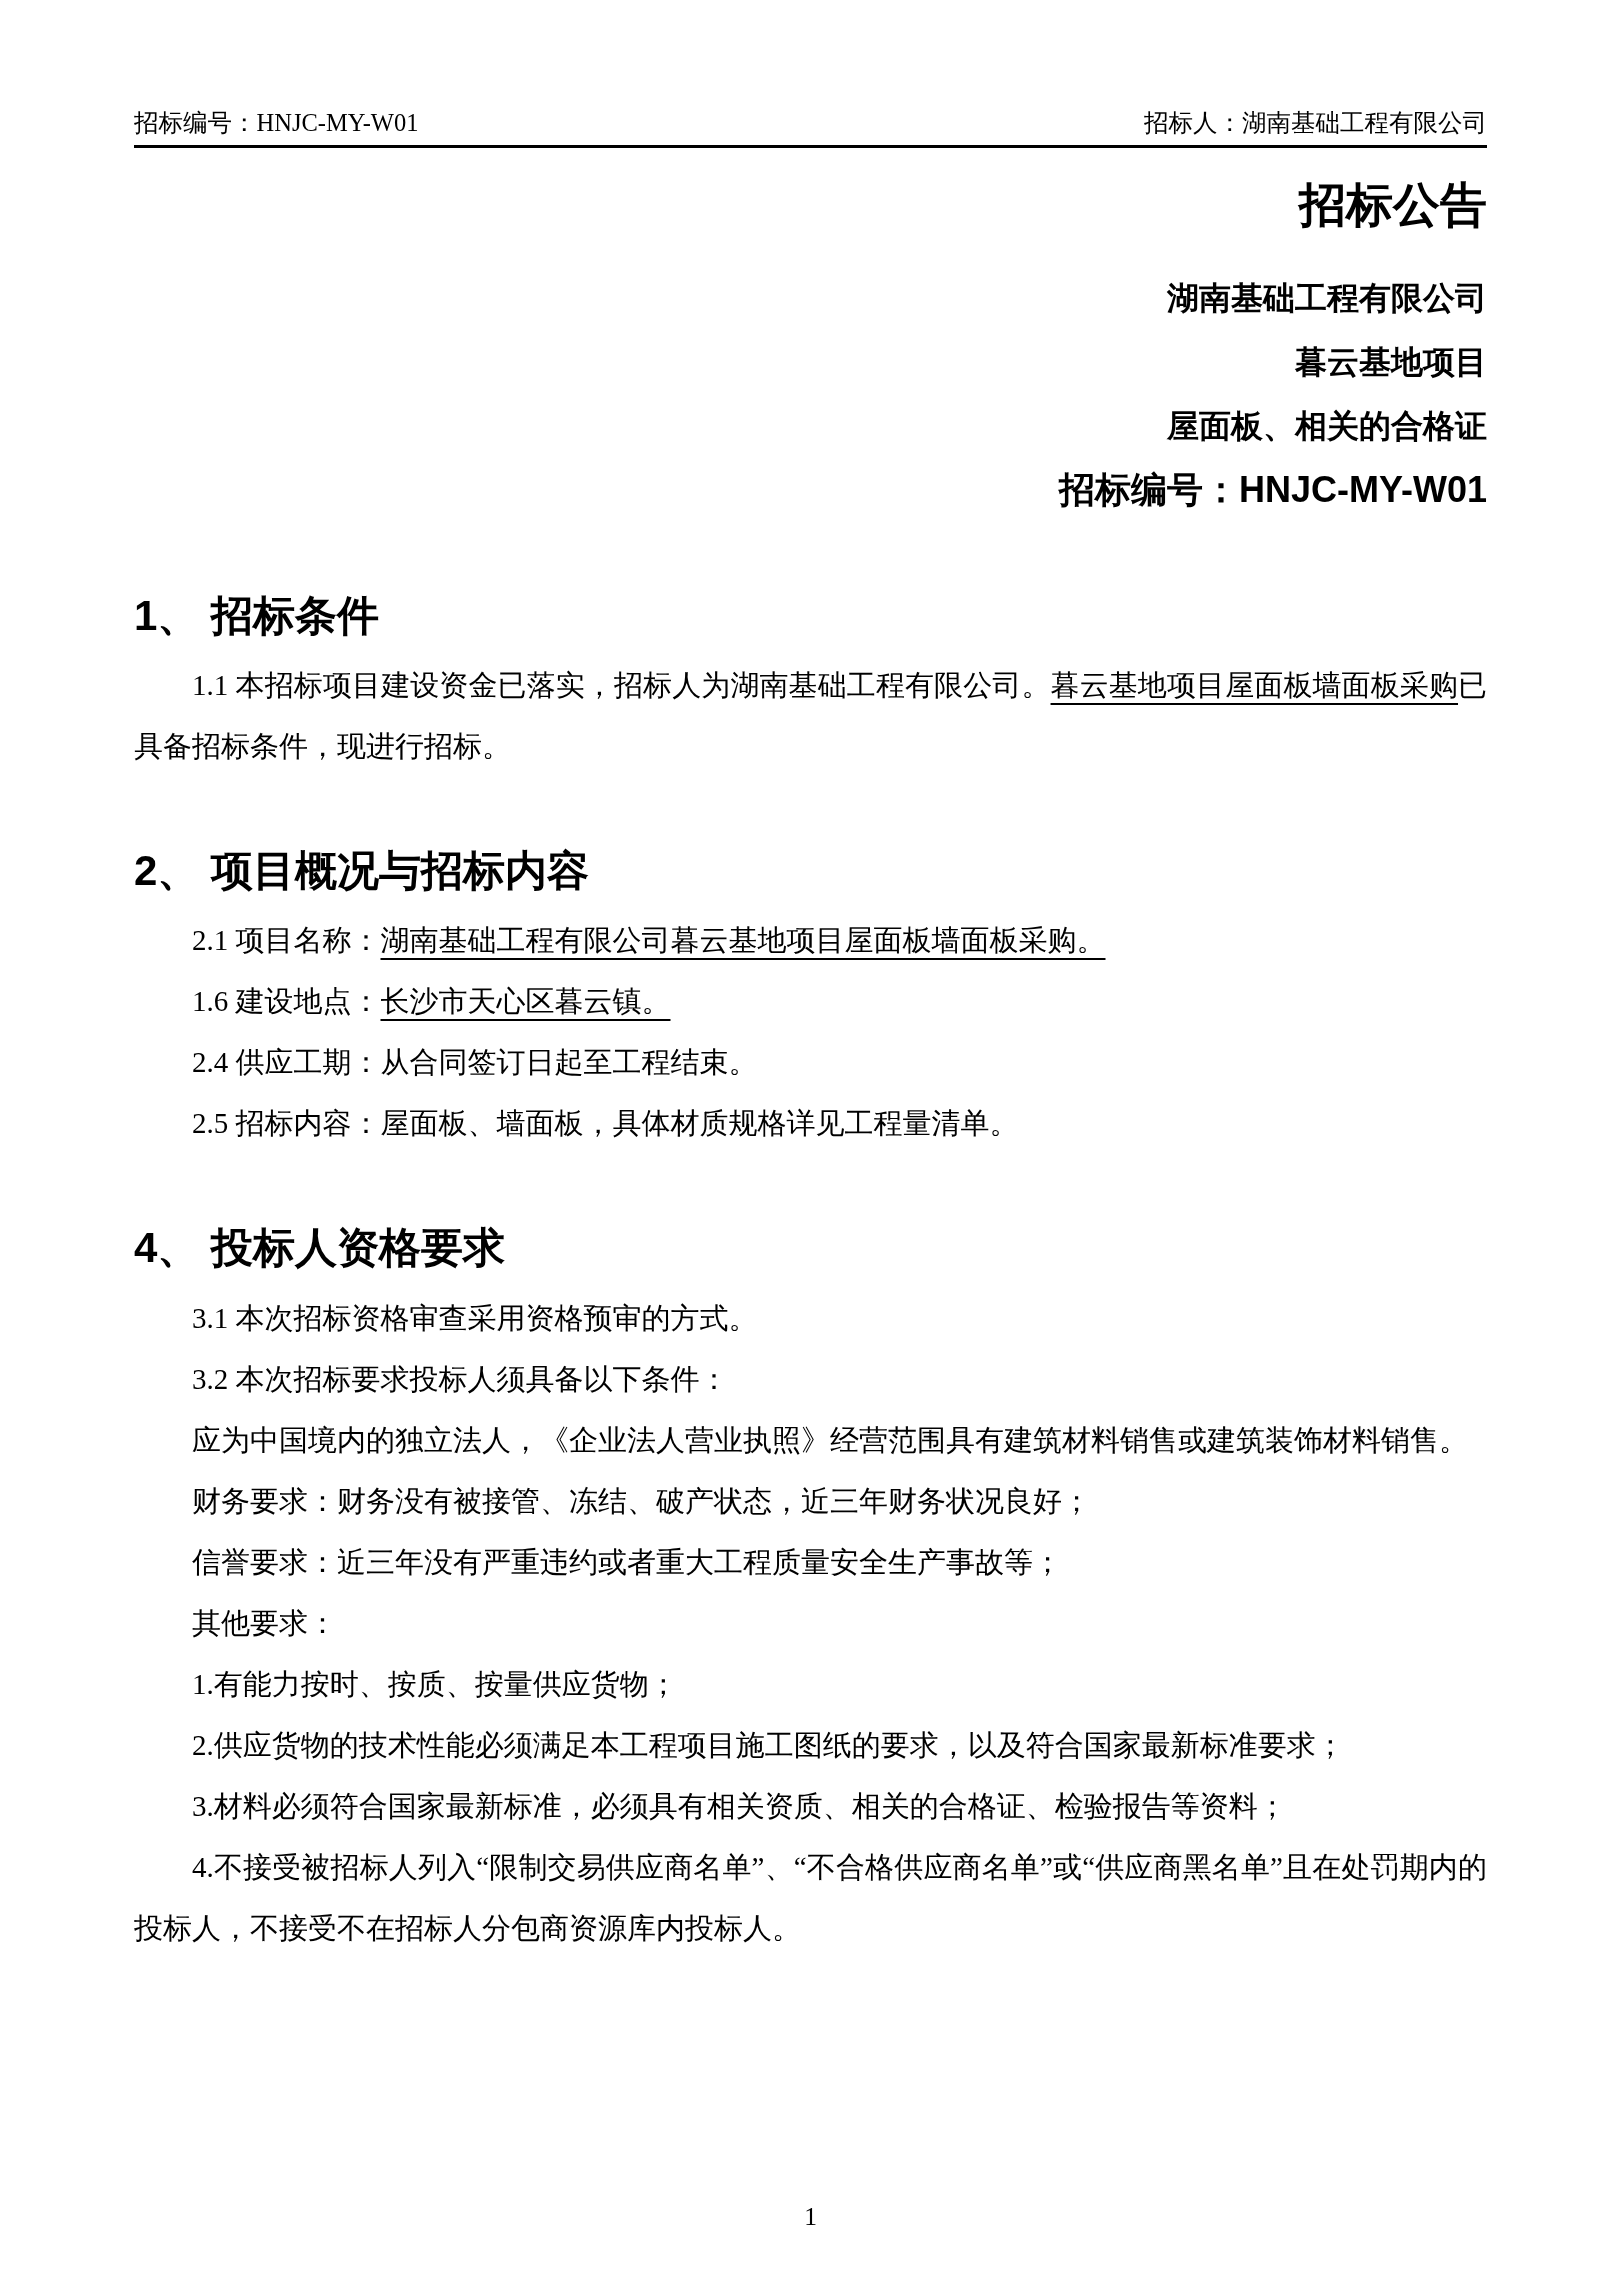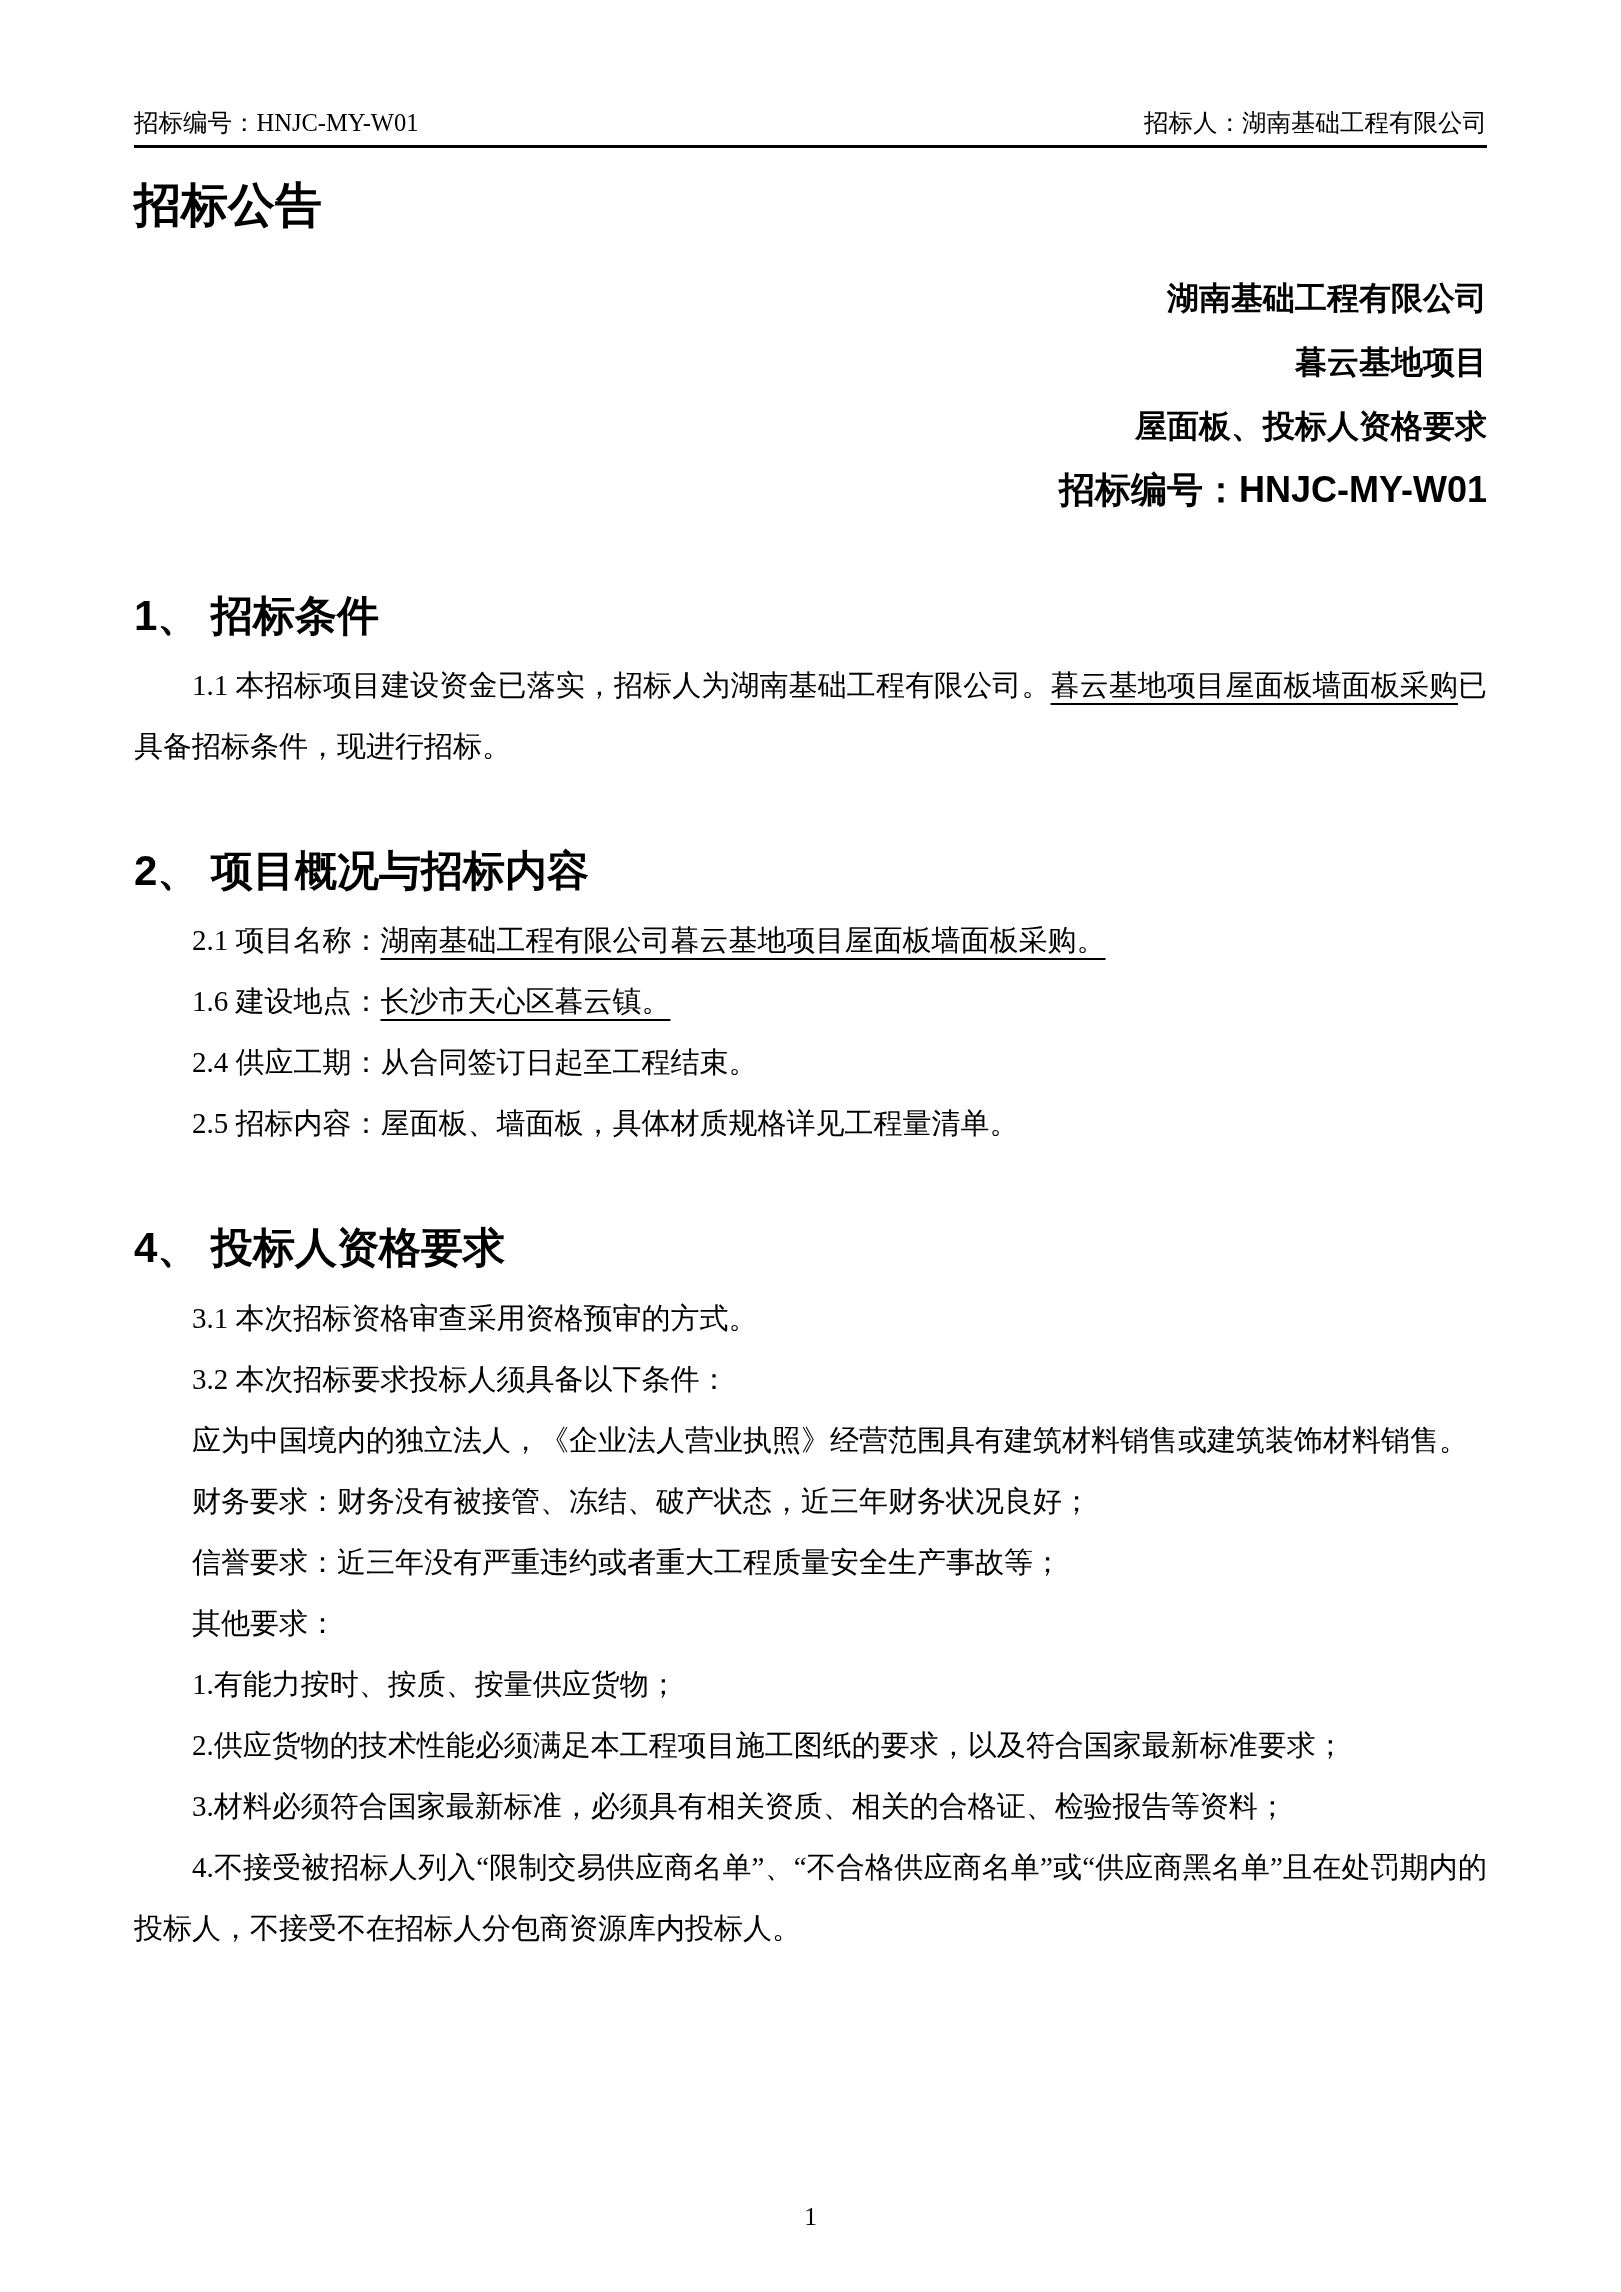--- a/index.html
+++ b/index.html
@@ -22,21 +22,21 @@
     justify-content: space-between;
     align-items: flex-end;
     font-size: 24.5px;
     line-height: 33px;
     padding-bottom: 5.9px;
     border-bottom: 3.9px solid #000000;
     font-family: "Liberation Serif", serif;
   }
   .doc-title {
     margin: 29px 0 0 0;
-    text-align: left;
+    text-align: right;
     font-family: "Liberation Sans", sans-serif;
     font-weight: bold;
     font-size: 47px;
     line-height: 1.2;
   }
   .subtitles { margin-top: 33px; }
   .subtitle {
     margin: 0;
     text-align: right;
     font-family: "Liberation Sans", sans-serif;
@@ -84,21 +84,21 @@
     <div class="doc-header">
       <span>招标编号：HNJC-MY-W01</span>
       <span>招标人：湖南基础工程有限公司</span>
     </div>
 
     <h1 class="doc-title">招标公告</h1>
 
     <div class="subtitles">
       <p class="subtitle">湖南基础工程有限公司</p>
       <p class="subtitle">暮云基地项目</p>
-      <p class="subtitle">屋面板、投标人资格要求</p>
+      <p class="subtitle">屋面板、相关的合格证</p>
       <p class="subtitle bid-no">招标编号：HNJC-MY-W01</p>
     </div>
 
     <div id="sections">
         <h2 class="section-heading">1、 招标条件</h2>
         <p class="para"><span class="seg">1.1 本招标项目建设资金已落实，招标人为湖南基础工程有限公司。</span><span class="seg underline">暮云基地项目屋面板墙面板采购</span><span class="seg">已具备招标条件，现进行招标。</span></p>
         <h2 class="section-heading">2、 项目概况与招标内容</h2>
         <p class="para"><span class="seg">2.1 项目名称：</span><span class="seg underline">湖南基础工程有限公司暮云基地项目屋面板墙面板采购。</span></p>
         <p class="para"><span class="seg">1.6 建设地点：</span><span class="seg underline">长沙市天心区暮云镇。</span></p>
         <p class="para"><span class="seg">2.4 供应工期：从合同签订日起至工程结束。</span></p>

